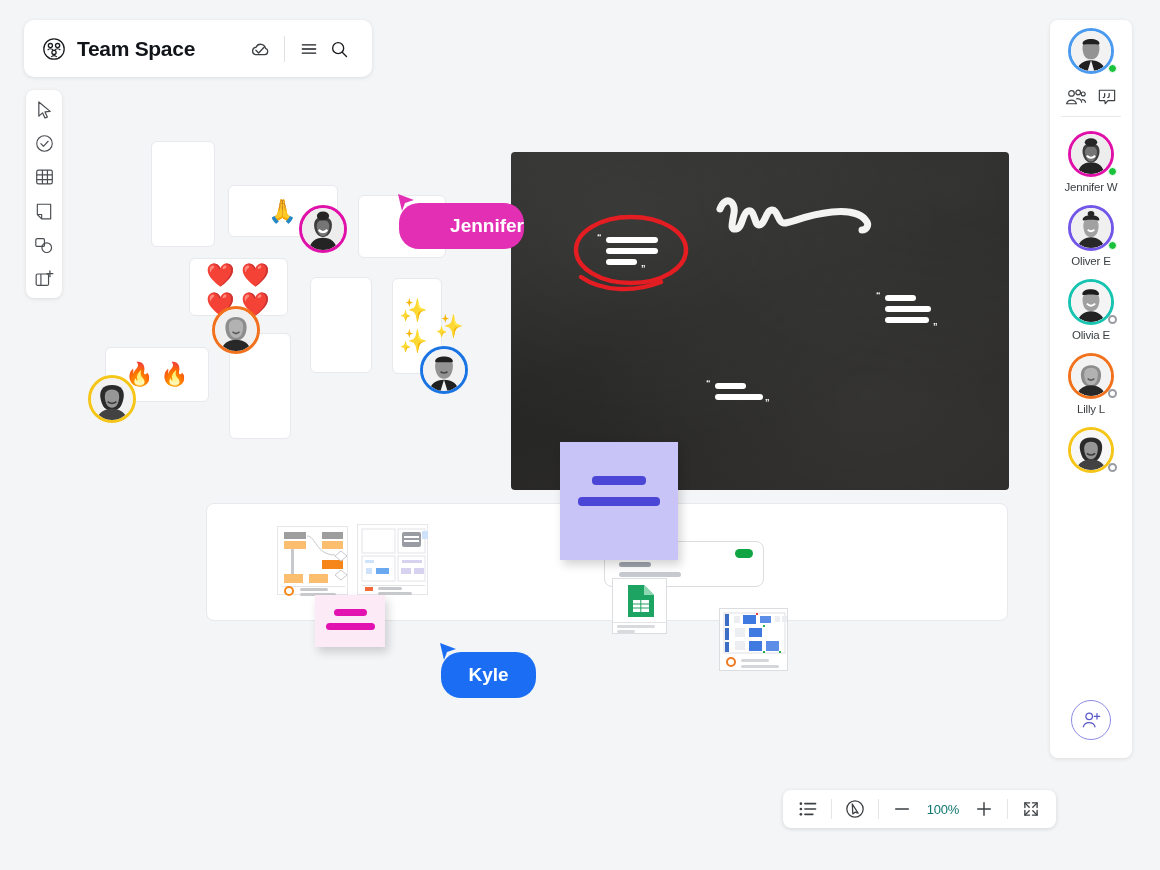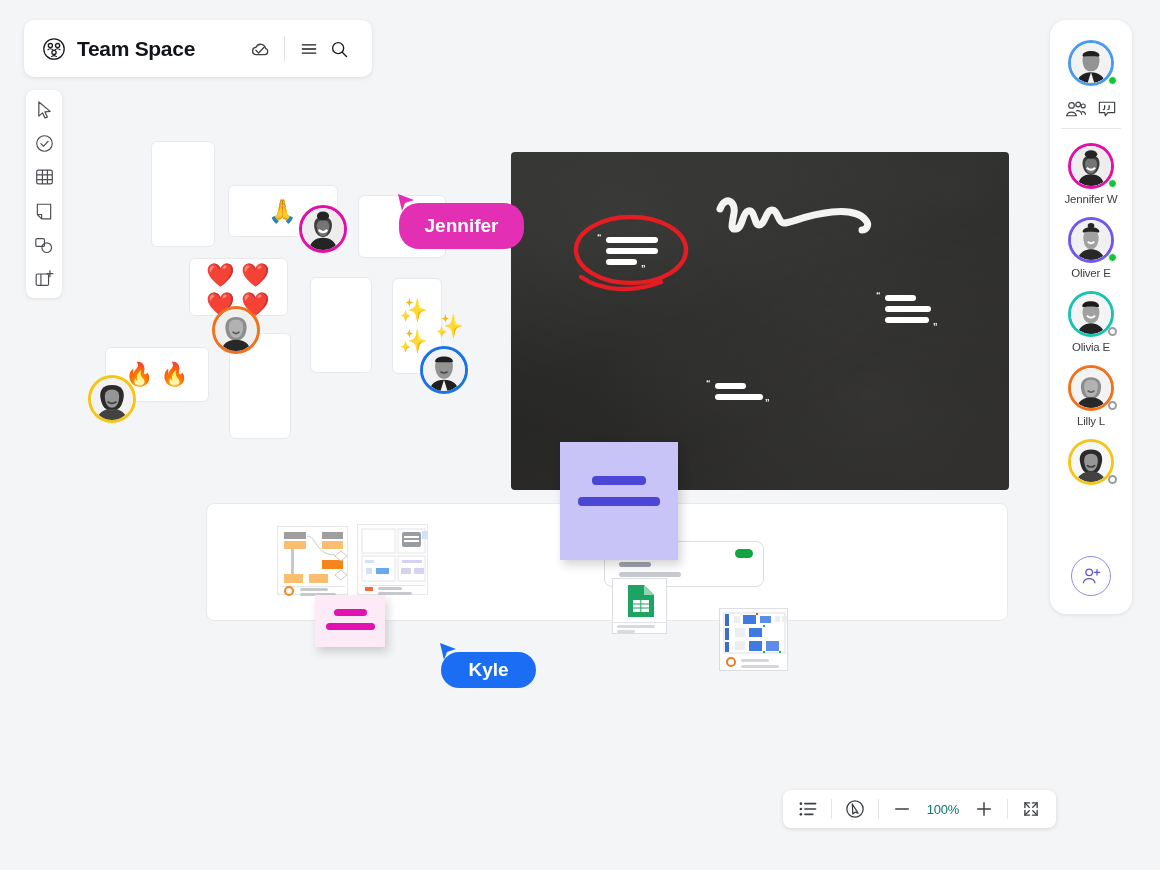--- a/index.html
+++ b/index.html
@@ -100,24 +100,24 @@
     overflow: hidden;
   }
   .av-inner {
     width: 100%; height: 100%; border-radius: 50%;
     filter: grayscale(1); background-size: cover; background-position: center top;
   }
 
   
   .people {
     position: absolute; right: 28px; top: 20px;
-    width: 82px; height: 594px;
-    background: #ffffff; border-radius: 16px;
+    width: 82px; height: 738px;
+    background: #ffffff; border-radius: 8px;
     box-shadow: 0 1px 4px rgba(0,0,0,.10);
-    padding-top: 20px;
+    padding-top: 8px;
     display: flex; flex-direction: column; align-items: center;
     overflow: hidden;
   }
   .p-avatar-wrap { position: relative; width: 46px; height: 46px; }
   .p-ring {
     width: 46px; height: 46px; border-radius: 50%;
     border: 3px solid #1b74e4; display: flex;
     align-items: center; justify-content: center; overflow: hidden;
   }
   .p-face {
@@ -376,30 +376,30 @@
         <path d="M7 48 c1-8 8-13 17-13 c9 0 16 5 17 13z" fill="#23201e"></path>
         <path d="M24 35 l4 13 h-8z" fill="#f2f2f2"></path>
       </svg>
     </div>
 
     <div class="cursor" style="left:396px; top:192px;">
       <svg width="22" height="22" viewBox="0 0 22 22" style="position:absolute; left:0; top:0;">
         <path d="M2 2 L18 8 L9 11 L6 19 Z" fill="#e22fb4"></path>
       </svg>
       <div class="cursor-pill" style="position:absolute; left:3px; top:11px; width:125px; height:46px;
-                  background:#e22fb4; font-size:19px;">
+                  background:#e22fb4; font-size:19px;justify-content:flex-end;">
         <span>Jennifer</span>
       </div>
     </div>
 
     <div class="cursor" style="left:438px; top:641px;">
       <svg width="22" height="22" viewBox="0 0 22 22" style="position:absolute; left:0; top:0;">
         <path d="M2 2 L18 8 L9 11 L6 19 Z" fill="#1b6ef3"></path>
       </svg>
-      <div class="cursor-pill" style="position:absolute; left:3px; top:11px; width:95px; height:36px;
+      <div class="cursor-pill" style="position:absolute; left:3px; top:11px; width:95px; height:46px;
                   background:#1b6ef3; font-size:19px;">
         <span>Kyle</span>
       </div>
     </div>
   </div>
 
   <div class="header">
     <svg class="header-logo" viewBox="0 0 24 24">
       <circle cx="12" cy="12" r="10.2" fill="none" stroke="#1b1d20" stroke-width="1.3"></circle>
       <circle cx="8.4" cy="8.6" r="2.1" fill="none" stroke="#1b1d20" stroke-width="1.3"></circle>

